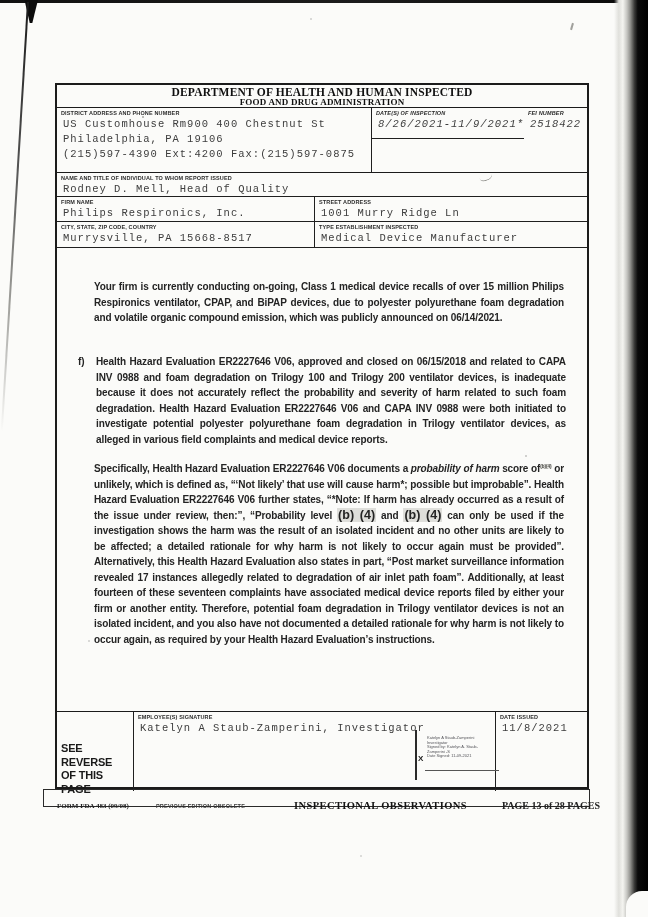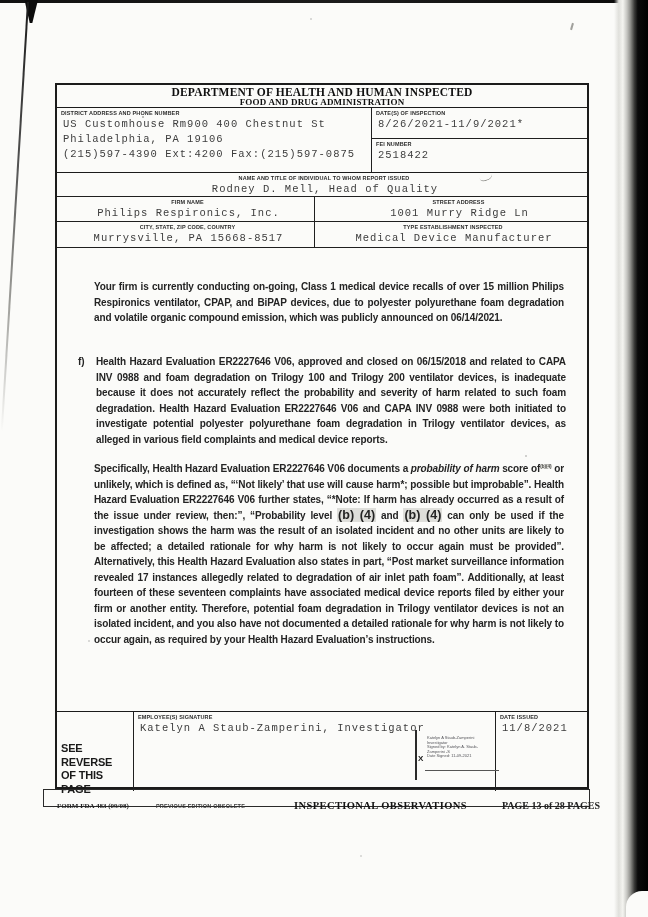--- a/index.html
+++ b/index.html
@@ -32,28 +32,28 @@
   .hdrband{height:22px;border-bottom:1.6px solid #1b1b1b;text-align:center;
            font-family:"Liberation Serif",serif;font-weight:bold;color:#101010;}
   .h1{font-size:11.5px;line-height:12px;padding-top:1px;letter-spacing:.2px;}
   .h2{font-size:9px;line-height:9px;letter-spacing:.2px;}
 
   .lbl{font-size:5.5px;font-weight:bold;color:#2b2b2b;letter-spacing:.15px;
        padding:2px 0 0 4px;line-height:6px;white-space:nowrap;}
   .mono{font-family:"Liberation Mono","DejaVu Sans Mono",monospace;font-size:10.5px;
         color:#3d3d3d;letter-spacing:1px;padding:2px 0 0 6px;line-height:13px;white-space:nowrap;}
 
-  .row{box-sizing:border-box;border-bottom:1.4px solid #1f1f1f;position:relative;text-align:center;}
+  .row{box-sizing:border-box;border-bottom:1.4px solid #1f1f1f;position:relative;}
   .row1{height:64px;display:flex;border-bottom:1.6px solid #1b1b1b;}
   .cell-district{width:315px;border-right:1.4px solid #1f1f1f;box-sizing:border-box;}
-  .col-right{flex:1;display:flex;flex-direction:column;}
+  .col-right{flex:1;display:flex;flex-direction:row;font-style:italic;}
   .cell-dates{height:31px;border-bottom:1.2px solid #1f1f1f;box-sizing:border-box;}
   .cell-fei{flex:1;}
   .row2{height:24px;}
-  .row3{height:25px;display:flex;gap:11px;}
+  .row3{height:25px;display:flex;}
   .row4{height:26px;display:flex;}
   .cell-left{width:258px;border-right:1.4px solid #1f1f1f;box-sizing:border-box;}
   .cell-right{flex:1;}
 
   .obs{position:relative;height:464px;border-bottom:1.6px solid #1b1b1b;box-sizing:border-box;}
   .body-text{font-size:10px;font-weight:bold;color:#242424;letter-spacing:-.1px;
              line-height:15.5px;text-align:justify;}
   .p-intro{position:absolute;left:37px;top:31px;width:470px;}
   .p-item{position:absolute;left:21px;top:106px;width:488px;display:flex;}
   .p-item .marker{width:18px;flex:0 0 18px;}

